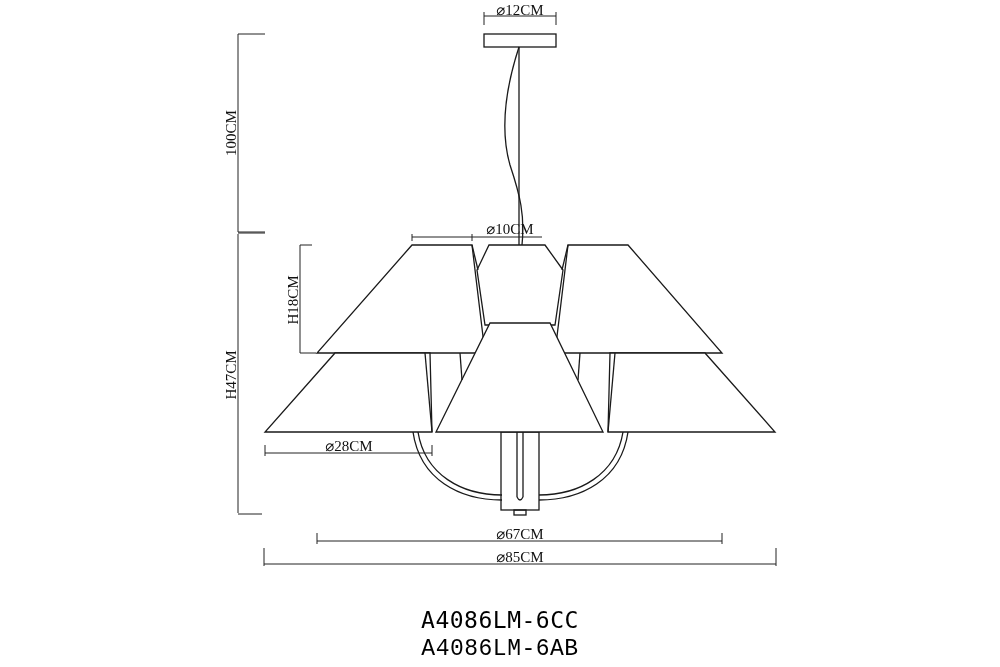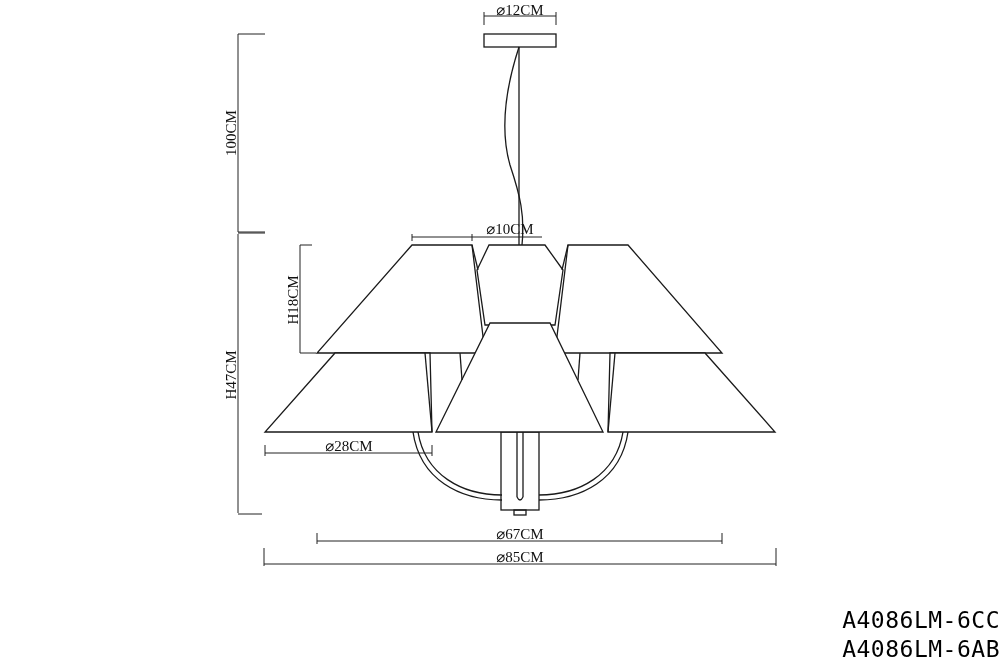--- a/index.html
+++ b/index.html
@@ -3,26 +3,26 @@
   <meta charset="utf-8">
   <style>
     html, body { margin: 0; padding: 0; background: #ffffff; }
     body { width: 1000px; height: 667px; position: relative; overflow: hidden; }
     #drawing { position: absolute; left: 0; top: 0; width: 1000px; height: 667px; }
     .ln { stroke: #1a1a1a; stroke-width: 1.3; fill: none; }
     .shade { stroke: #1a1a1a; stroke-width: 1.3; fill: #ffffff; }
     .dim { stroke: #222222; stroke-width: 1; fill: none; }
     .dimtxt { font-family: "Liberation Serif", "DejaVu Serif", serif; font-size: 15px; fill: #111111; }
     .model {
-      position: absolute; left: 0; width: 1000px; text-align: right;
+      position: absolute; left: 0; width: 1000px; text-align: center;
       font-family: "DejaVu Sans Mono", "Liberation Mono", monospace;
       font-size: 23px; color: #000000; letter-spacing: 0.5px; line-height: 1;
     }
     #model-1 { top: 609px; }
-    #model-2 { top: 638px; }
+    #model-2 { top: 638px; font-family: Liberation Mono, monospace; }
   </style>
 </head>
 <body>
 
 <svg id="drawing" viewBox="0 0 1000 667" xmlns="http://www.w3.org/2000/svg">
 
   <g>
     <line class="dim" x1="484" y1="16" x2="556" y2="16"></line>
     <line class="dim" x1="484" y1="12" x2="484" y2="25"></line>
     <line class="dim" x1="556" y1="12" x2="556" y2="25"></line>

